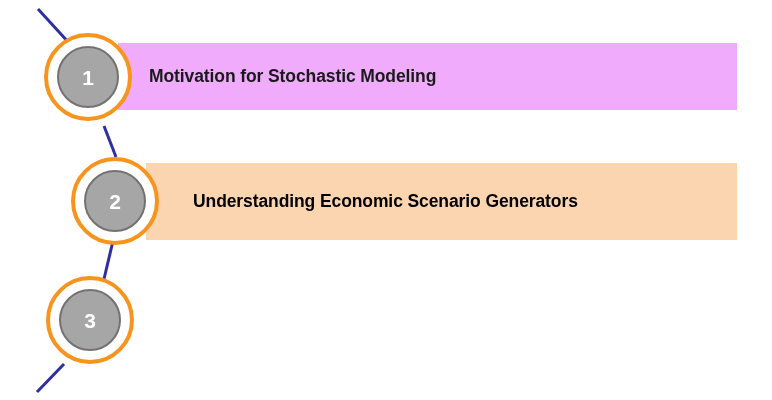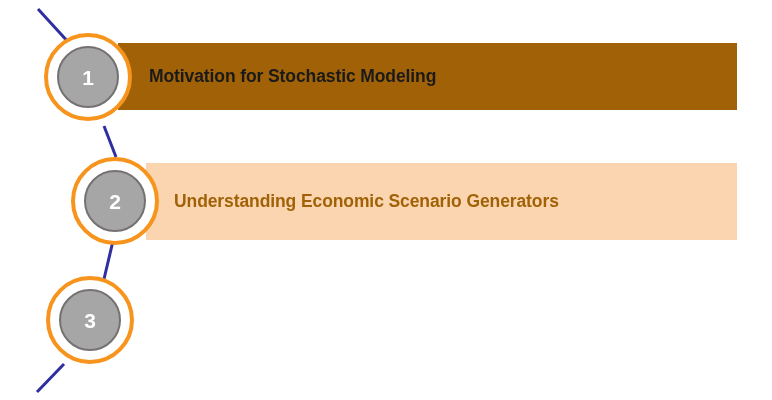--- a/index.html
+++ b/index.html
@@ -36,36 +36,36 @@
     font-weight: bold;
     font-size: 17.5px;
     letter-spacing: -0.1px;
     white-space: nowrap;
   }
   .band-1 {
     left: 118px;
     top: 43px;
     width: 619px;
     height: 67px;
-    background: #a16207;
+    background: #f0abfc;
   }
   .band-1 .band-label {
     color: #1a1a1a;
     margin-left: 31px;
   }
   .band-2 {
     left: 146px;
     top: 163px;
     width: 591px;
     height: 77px;
     background: #FBD5B0;
   }
   .band-2 .band-label {
-    color: #a16207;
-    margin-left: 28px;
+    color: #000000;
+    margin-left: 47px;
   }
   .band-3 {
     left: 118px;
     top: 279px;
     width: 619px;
     height: 81px;
     background: #F7941D;
   }
   .band-3 .band-label {
     color: #ffffff;

